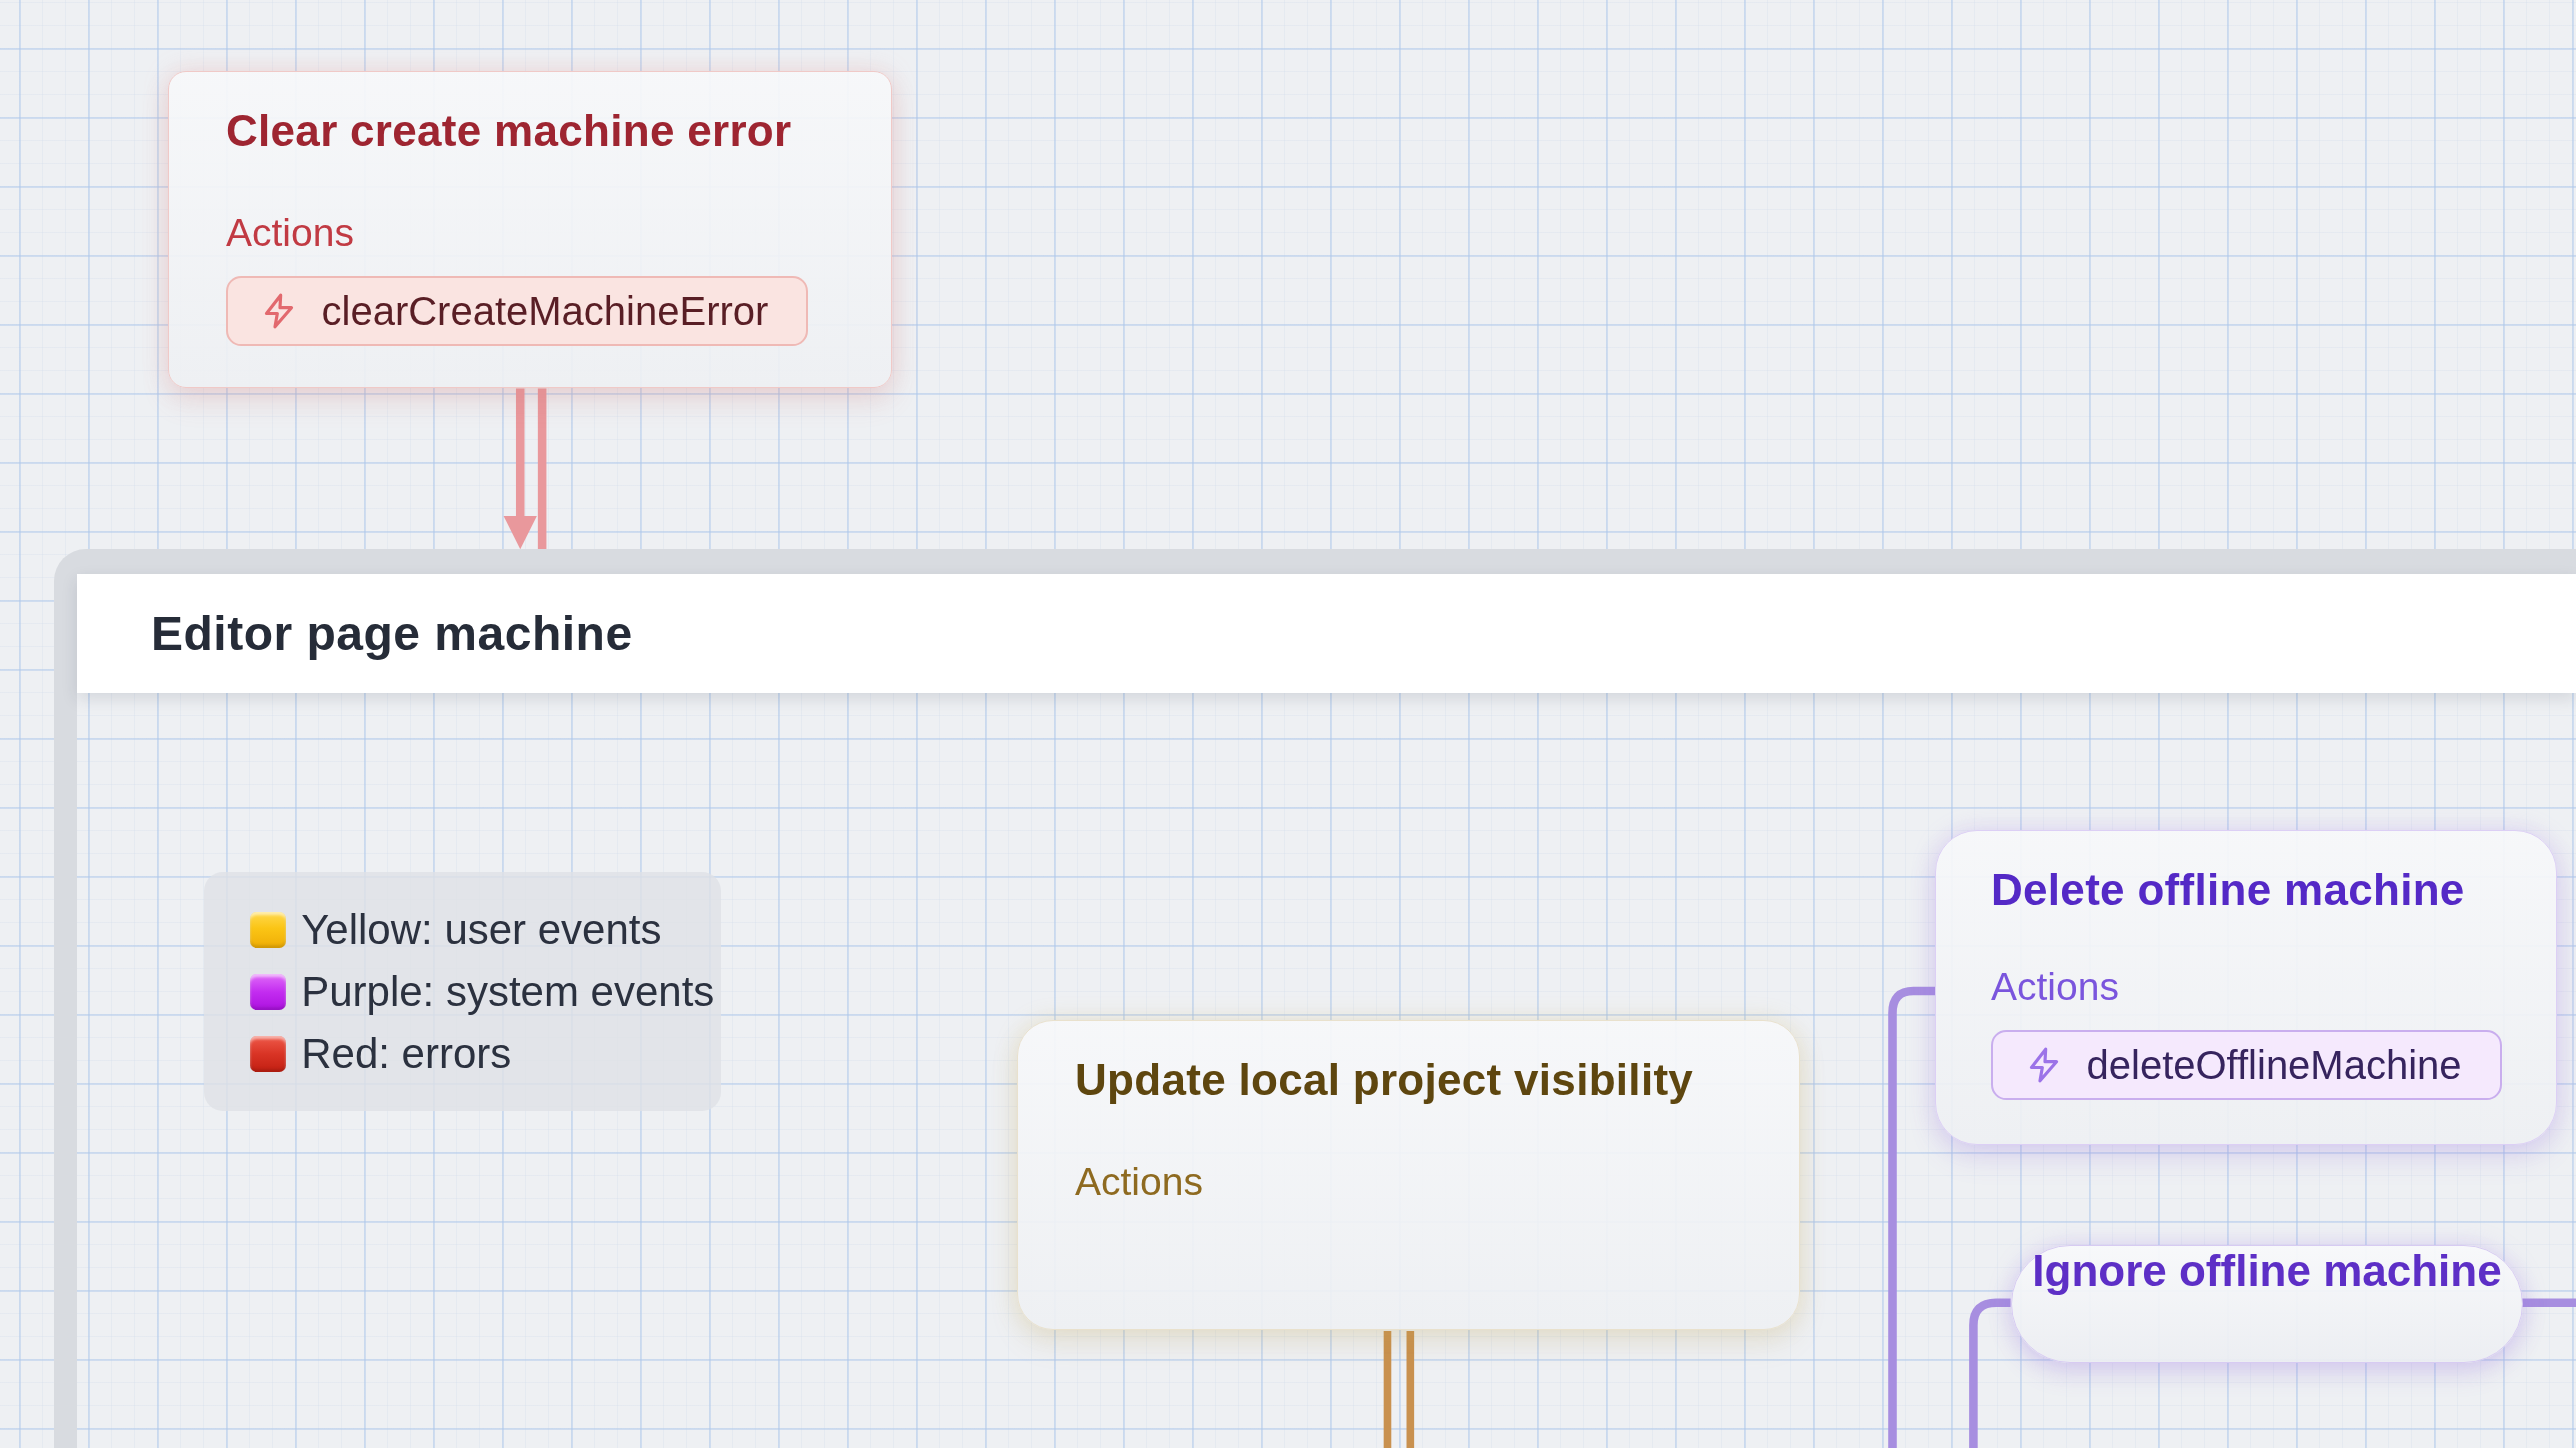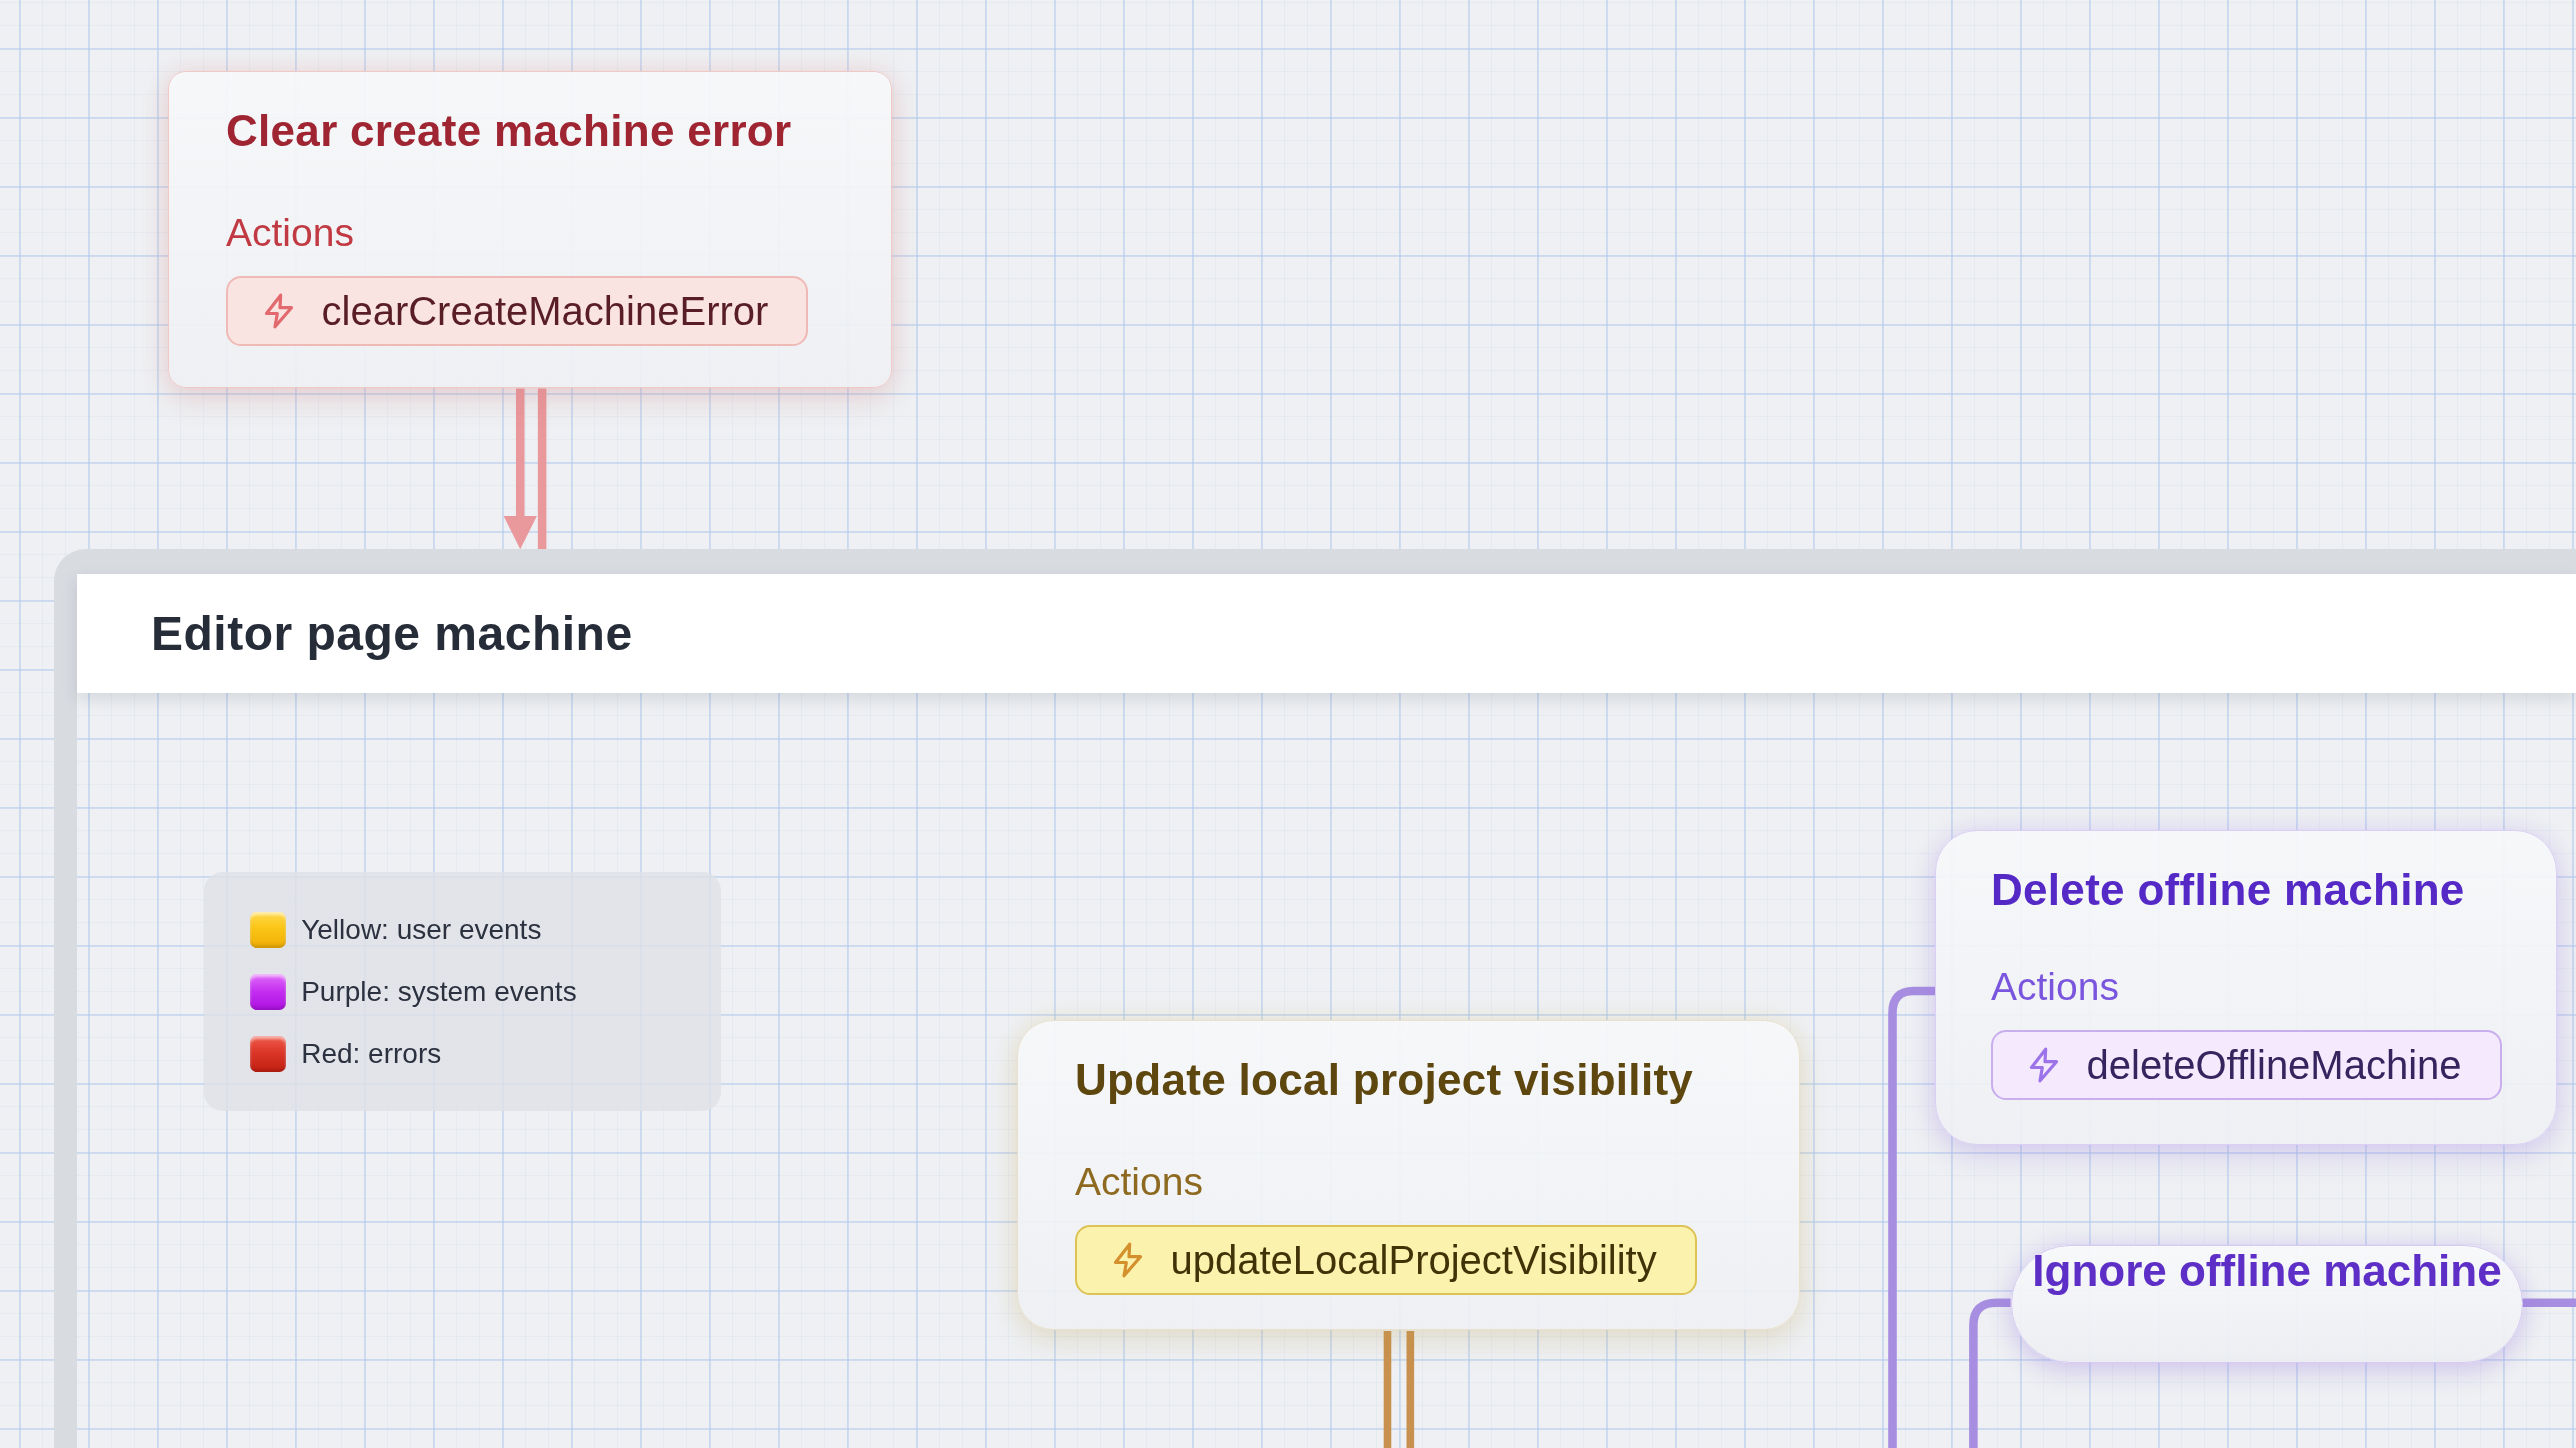--- a/index.html
+++ b/index.html
@@ -74,21 +74,21 @@
     position:absolute;left:204px;top:872px;width:517px;height:239px;border-radius:19px;
     background:rgba(222,225,230,.80);
     display:flex;flex-direction:column;justify-content:center;gap:18px;
     padding-left:46px;box-sizing:border-box;
   }
   .legend-row{display:flex;align-items:center;gap:15.2px;height:44px;}
   .swatch{width:36px;height:36px;border-radius:6.7px;flex:0 0 auto;box-shadow:inset 0 2.9px 2.9px rgba(255,255,255,.55), inset 0 -2.9px 2.9px rgba(0,0,0,.12);}
   .sw-yellow{background:linear-gradient(180deg,#ffd94f,#fbc515 45%,#efad06);}
   .sw-purple{background:linear-gradient(180deg,#e06bf8,#c32cf0 50%,#ad12e0);}
   .sw-red{background:linear-gradient(180deg,#ef5a4a,#d93425 50%,#c21f12);}
-  .legend-row .lbl{font-size:28px;color:#2b313f;}
+  .legend-row .lbl{font-size:42px;color:#2b313f;}
   
   .edges{position:absolute;left:0;top:0;width:2576px;height:1449px;}
 </style>
 </head>
 <body>
 
 <div class="stage">
 
   <svg class="edges" width="2576" height="1449" viewBox="0 0 2706 1522" fill="none">
 
@@ -131,26 +131,20 @@
     </div>
     <div class="legend-row">
       <span class="swatch sw-red"></span>
       <span class="lbl">Red: errors</span>
     </div>
   </div>
 
   <div class="snode n-user">
     <div class="title">Update local project visibility</div>
     <div class="actions-label">Actions</div>
-    <div class="chip">
-      <svg class="bolt" viewBox="0 0 24 24">
-        <path d="M13 2.5 L4.5 13.5 H11 L9.6 21.5 L19.5 10 H12.6 Z" fill="none" stroke="#d3902c" stroke-width="1.9" stroke-linejoin="round" stroke-linecap="round"></path>
-      </svg>
-      <span>updateLocalProjectVisibility</span>
-    </div>
   </div>
 
   <div class="snode n-system">
     <div class="title">Delete offline machine</div>
     <div class="actions-label">Actions</div>
     <div class="chip">
       <svg class="bolt" viewBox="0 0 24 24">
         <path d="M13 2.5 L4.5 13.5 H11 L9.6 21.5 L19.5 10 H12.6 Z" fill="none" stroke="#9c73e8" stroke-width="1.9" stroke-linejoin="round" stroke-linecap="round"></path>
       </svg>
       <span>deleteOfflineMachine</span>

